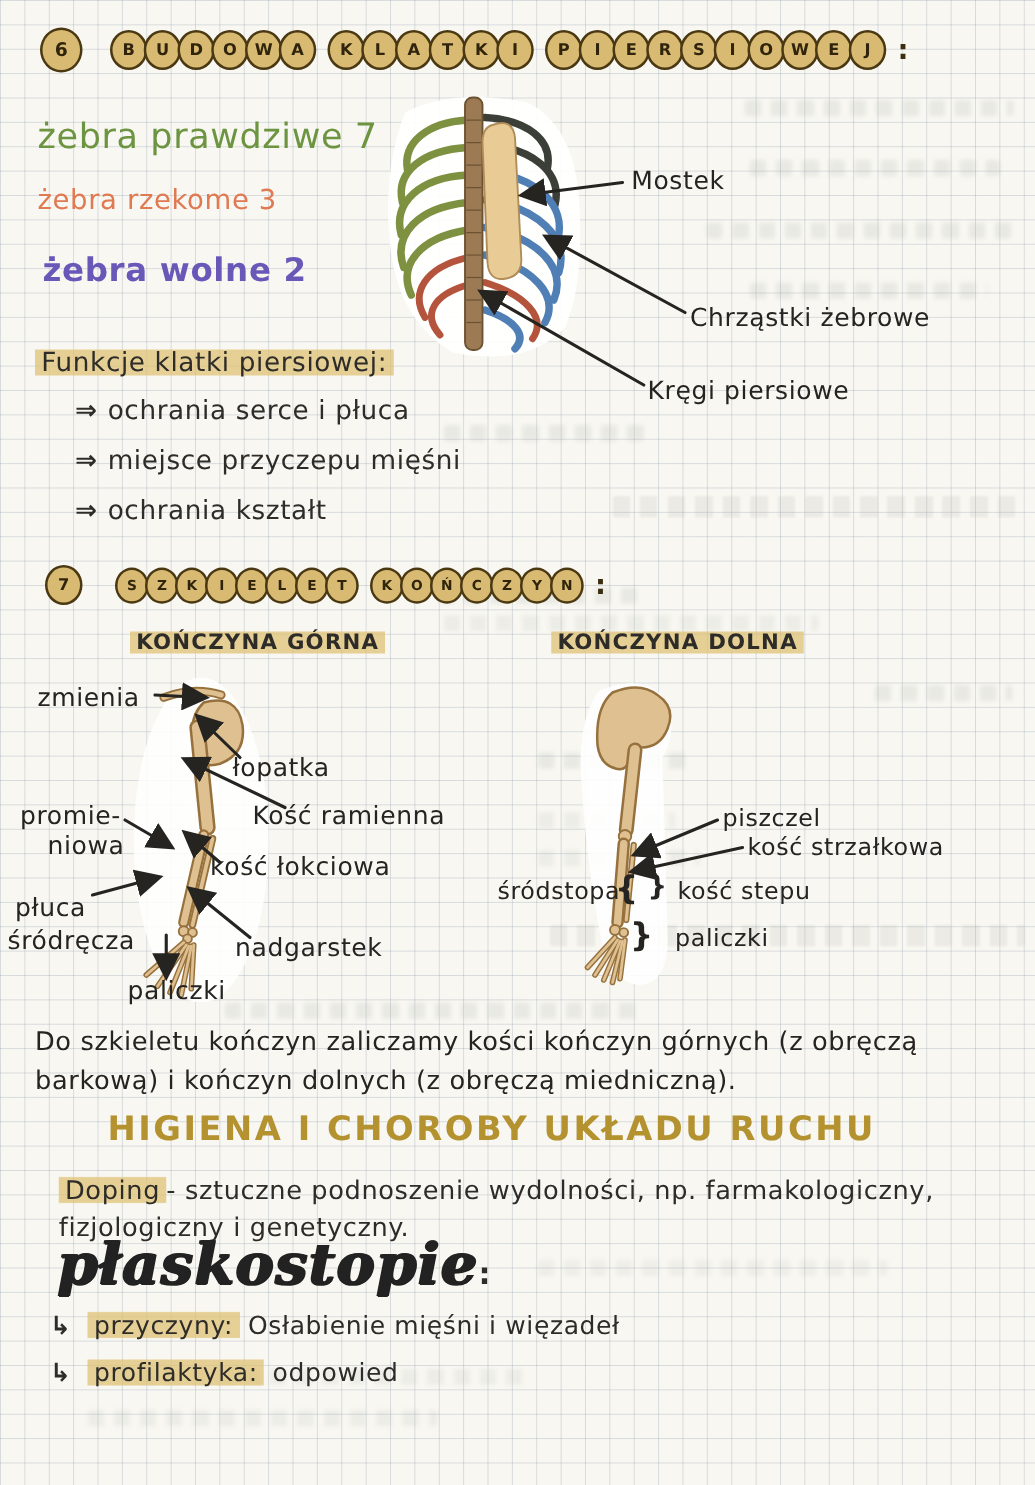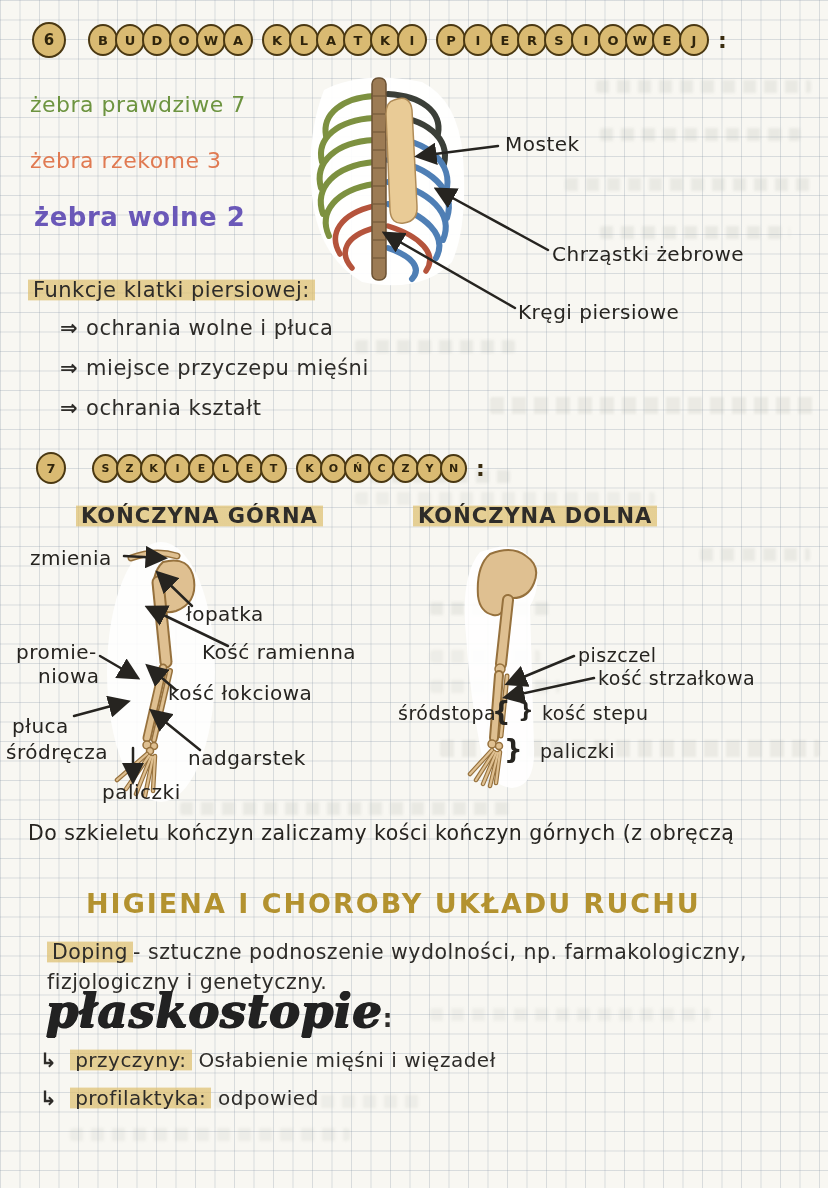--- a/index.html
+++ b/index.html
@@ -20,30 +20,30 @@
        width:26px;height:28px;border:2.5px solid #4a3812;border-radius:50%;
        background:#d9ba72;color:#30250c;font-weight:bold;font-size:13px;margin-right:-3px;}
   .t7 .bub{width:23px;height:25px;font-size:11px;}
   .bub-space{display:inline-block;width:12px;}
   .numbub{display:inline-flex;align-items:center;justify-content:center;
        width:30px;height:32px;border:2.5px solid #4a3812;border-radius:50%;
        background:#d9ba72;color:#30250c;font-weight:bold;font-size:15px;margin-right:22px;}
   .t7 .numbub{width:26px;height:28px;font-size:13px;margin-right:26px;}
   .titlecolon{font-weight:bold;font-size:22px;color:#3a2d10;margin-left:12px;}
   
-  .note-green{color:#6d9440;font-size:22px;}
+  .note-green{color:#6d9440;font-size:28px;}
   .note-orange{color:#e07a52;font-size:22px;}
   .note-purple{color:#6a58b8;font-size:26px;font-weight:bold;}
   
   .hl{background:linear-gradient(180deg, rgba(222,192,112,0) 8%, rgba(222,192,112,.72) 12% 88%, rgba(222,192,112,0) 92%);
       padding:1px 5px;border-radius:2px;text-align:right;}
   .funkheading{font-size:21px;color:#2e2c29;}
   .funcitem{font-size:21px;color:#2e2c29;}
   .funcitem .bul{font-weight:bold;margin-right:8px;}
-  .limbhead{font-weight:bold;font-size:21px;letter-spacing:1px;}
+  .limbhead{font-weight:bold;font-size:17px;letter-spacing:1px;margin-left:28px;}
   .lbl{font-size:20px;color:#262420;white-space:nowrap;}
   .lbl-sm{font-size:19px;}
   .para{font-size:20.5px;line-height:1.5;color:#262420;}
   .goldhead{color:#b3922f;font-weight:bold;font-size:27px;letter-spacing:2px;}
   .doping{font-size:20.5px;line-height:1.45;}
   .flathead{font-family:"DejaVu Serif",serif;font-style:italic;font-weight:bold;
       font-size:46px;color:#222;letter-spacing:1px;
       text-shadow:1px 0 0 #222, -1px 0 0 #222, 0 1px 0 #222;}
   .flatitem{font-size:20px;}
   .flatitem .arr{font-weight:bold;margin-right:6px;}
@@ -163,21 +163,21 @@
   </svg>
 
   <div class="abs hand lbl" style="left:505px;top:132px;">Mostek</div>
   <div class="abs hand lbl" style="left:552px;top:242px;">Chrząstki żebrowe</div>
   <div class="abs hand lbl" style="left:518px;top:300px;">Kręgi piersiowe</div>
 
   <div class="abs hand funkheading" style="left:28px;top:278px;">
     <span class="hl">Funkcje klatki piersiowej:</span>
   </div>
   <div class="abs hand funcitem" style="left:60px;top:316px;">
-    <span class="bul">⇒</span><span>ochrania wolne i płuca</span>
+    <span class="bul">⇒</span><span>ochrania serce i płuca</span>
   </div>
   <div class="abs hand funcitem" style="left:60px;top:356px;">
     <span class="bul">⇒</span><span>miejsce przyczepu mięśni</span>
   </div>
   <div class="abs hand funcitem" style="left:60px;top:396px;">
     <span class="bul">⇒</span><span>ochrania kształt</span>
   </div>
 
   <div class="abs bubrow t7" style="left:36px;top:452px;">
     <span class="numbub">7</span>
@@ -319,20 +319,21 @@
       <line x1="200" y1="750" x2="153" y2="712" marker-end="url(#ah)"></line>
       <line x1="133" y1="748" x2="133" y2="780" marker-end="url(#ah)"></line>
 
       <line x1="574" y1="656" x2="509" y2="683" marker-end="url(#ah)"></line>
       <line x1="594" y1="678" x2="507" y2="697" marker-end="url(#ah)"></line>
     </g>
   </svg>
 
   <div class="abs hand para" style="left:28px;top:818px;width:790px;">
     <span>Do szkieletu kończyn zaliczamy kości kończyn górnych (z obręczą</span><br>
+    <span>barkową) i kończyn dolnych (z obręczą miedniczną).</span>
   </div>
 
   <div class="abs goldhead" style="left:86px;top:888px;">HIGIENA I CHOROBY UKŁADU RUCHU</div>
 
   <div class="abs hand doping" style="left:47px;top:938px;width:790px;">
     <span class="hl">Doping</span><span>- sztuczne podnoszenie wydolności, np. farmakologiczny,</span><br>
     <span>fizjologiczny i genetyczny.</span>
   </div>
 
   <div class="abs" style="left:46px;top:984px;">

